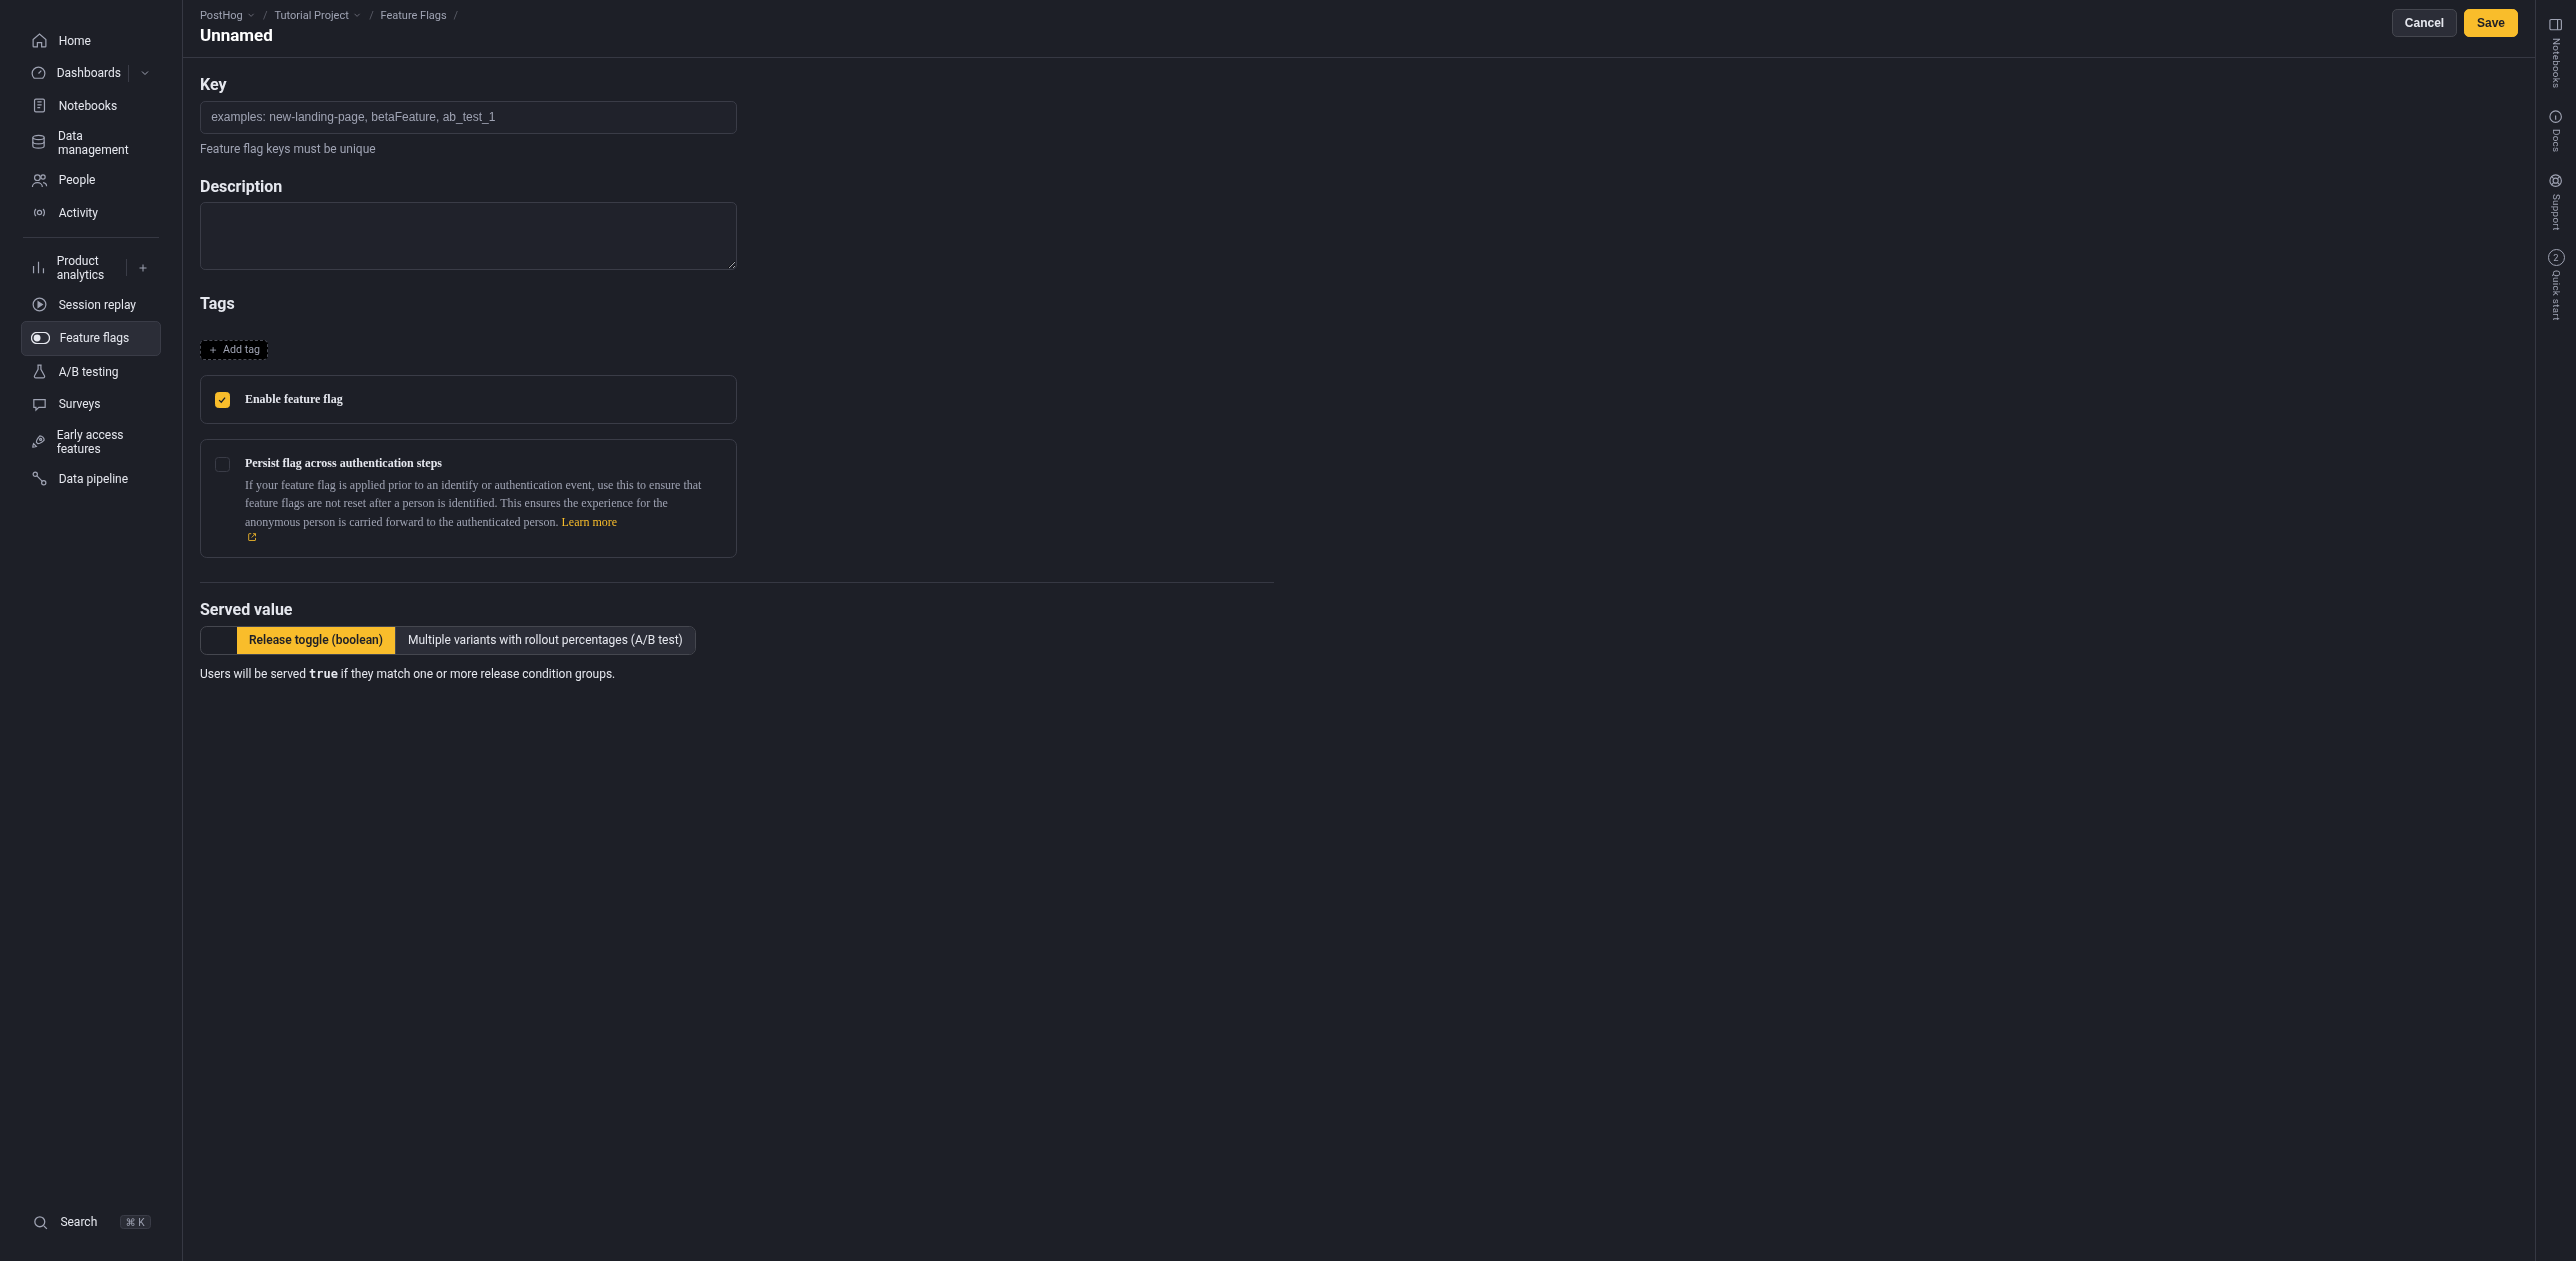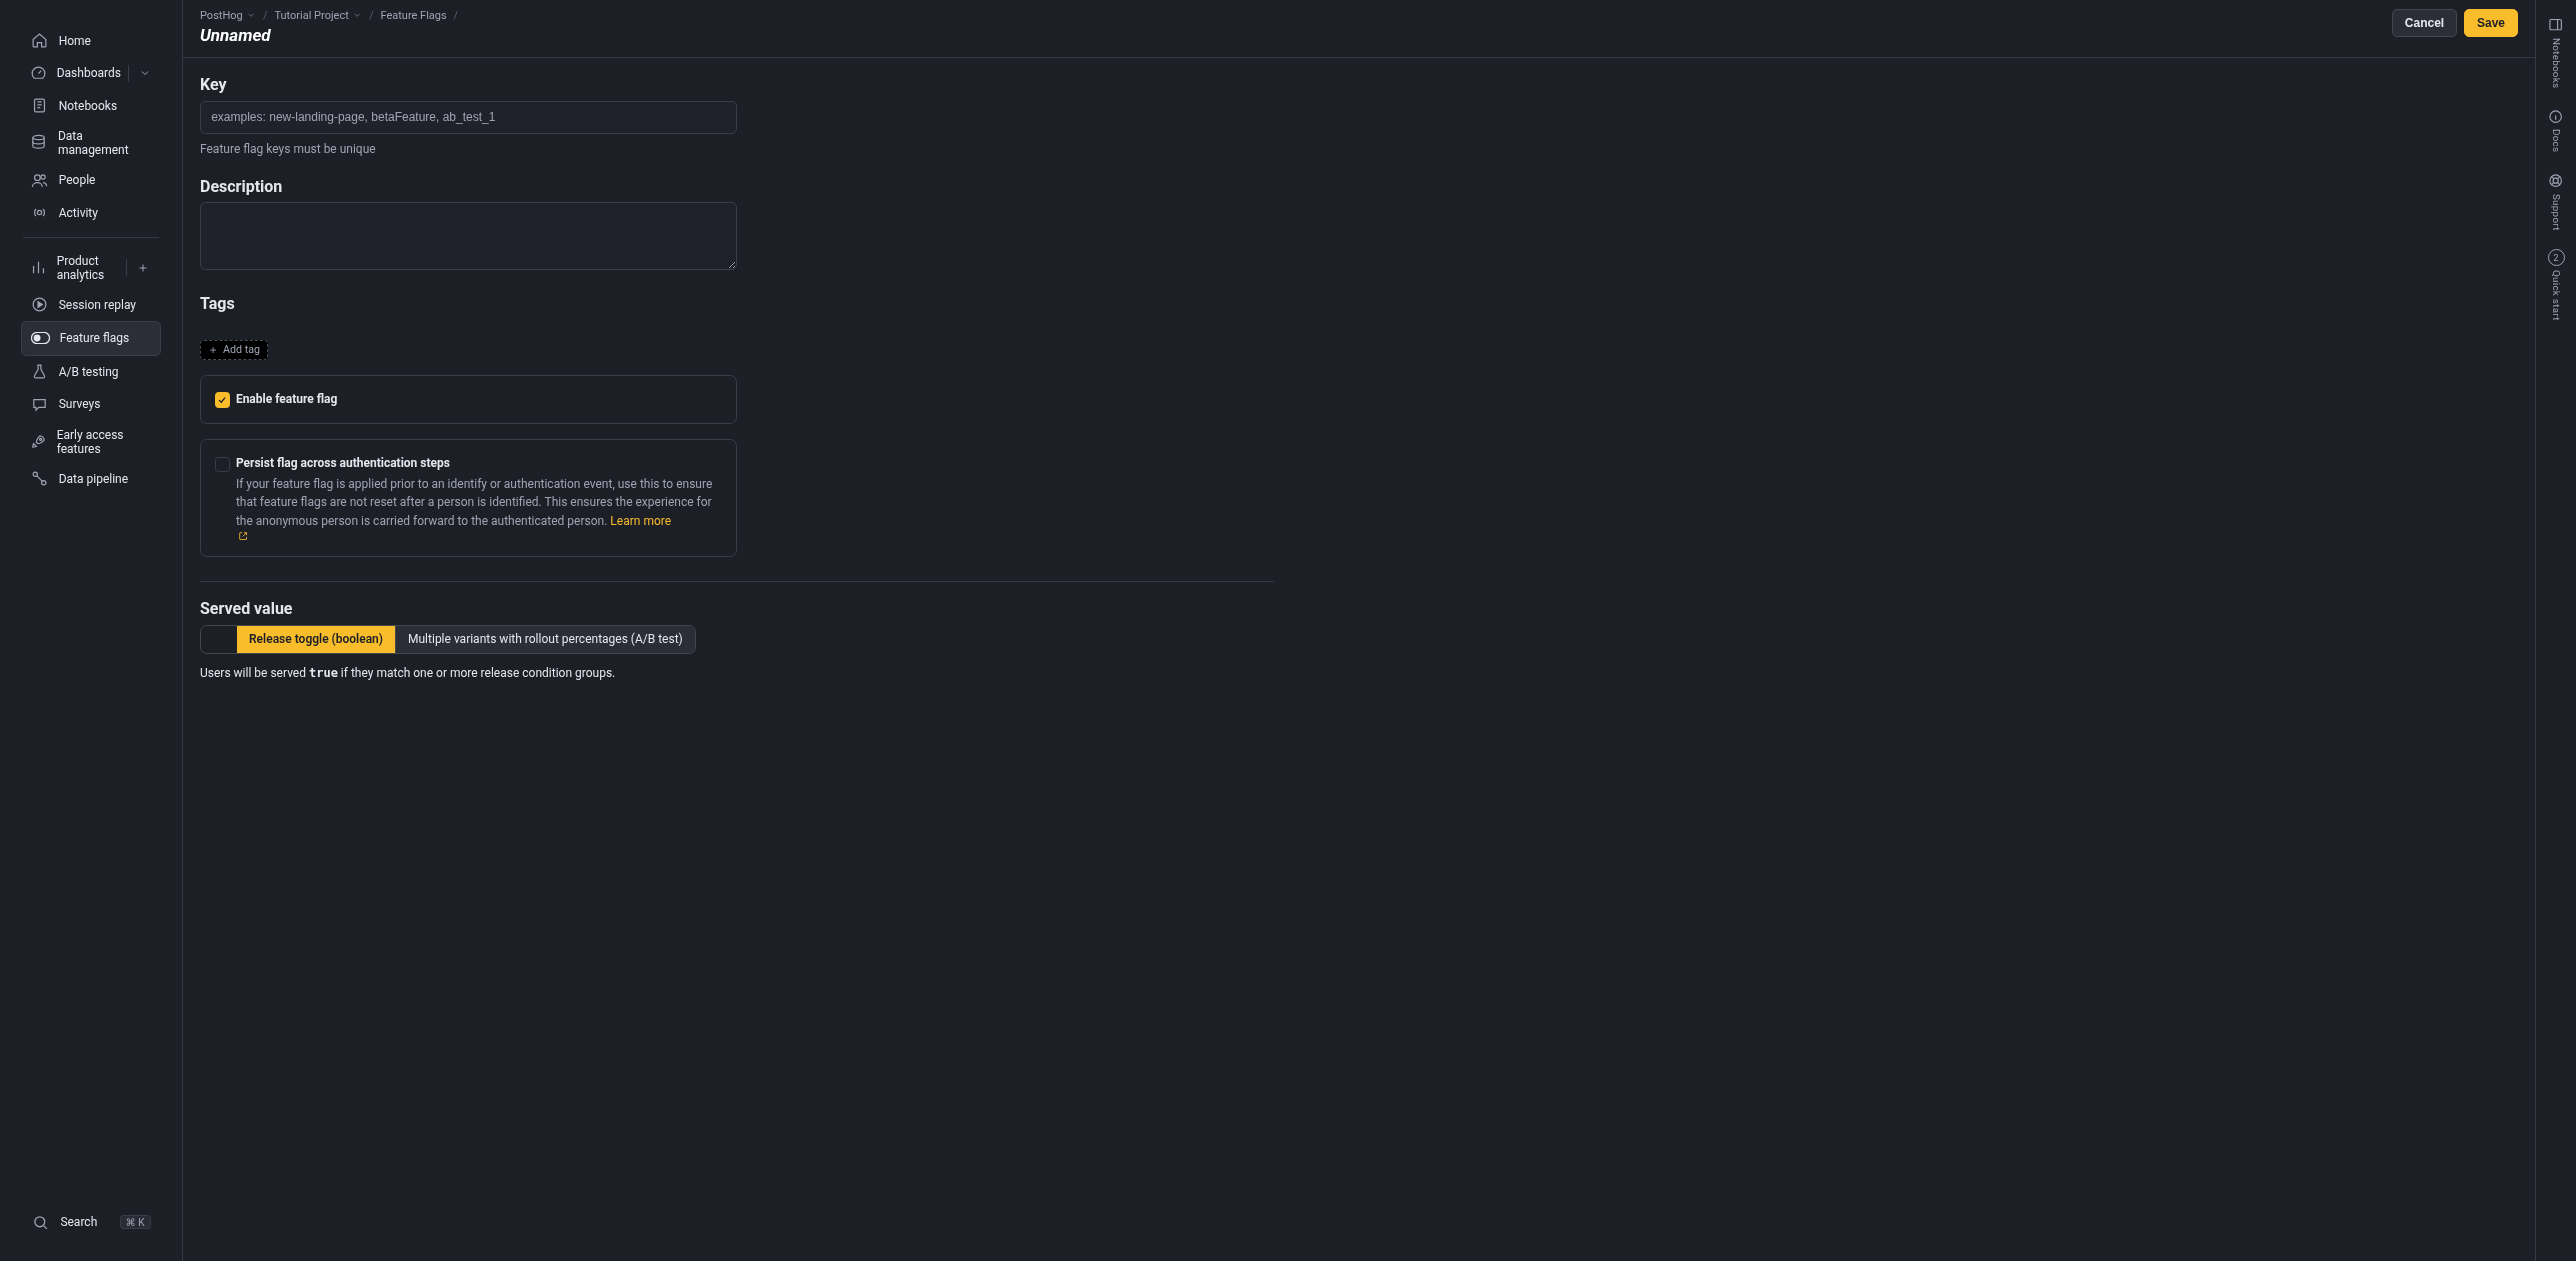--- a/index.html
+++ b/index.html
@@ -85,21 +85,21 @@
   .header{
     padding:8.5px 17px 12px 17px;
     display:flex;align-items:flex-start;
     border-bottom:0.9px solid var(--border);
   }
   .crumbs{display:flex;align-items:center;flex-wrap:wrap;font-size:11px;color:var(--muted);}
   .crumb{display:inline-flex;align-items:center;cursor:pointer;}
   .crumb span{color:var(--muted);}
   .crumb svg{margin-left:3.4px;}
   .crumb-sep{margin:0 6.8px;color:#5b5d68;}
-  .page-title{font-size:17px;font-weight:700;color:#fff;margin-top:3.4px;font-style:italic;}
+  .page-title{font-size:17px;font-weight:700;color:#fff;margin-top:3.4px;}
   .header-left{flex:1;}
   .header-actions{display:flex;gap:6.8px;align-items:flex-start;}
   .btn{
     background:var(--btn);
     border:0.9px solid var(--btn-border);
     color:var(--text);
     padding:6px 12px;
     border-radius:5.1px;
     font-size:12px;
     font-weight:600;
@@ -135,21 +135,21 @@
     margin-top:20px;
   }
 
   .card{
     width:537px;max-width:100%;
     border:0.9px solid var(--border-light);
     border-radius:6.8px;
     padding:15.3px 13.6px;
     margin-top:15.3px;
   }
-  .check-row{display:flex;align-items:flex-start;gap:6px;}
+  .check-row{display:flex;align-items:flex-start;gap:15px;font-family:Liberation Serif, serif;}
   .checkbox{
     width:15.3px;height:15.3px;border-radius:3.4px;
     border:0.9px solid var(--border-light);
     display:inline-flex;align-items:center;justify-content:center;
     flex-shrink:0;margin-top:0.9px;cursor:pointer;
   }
   .checkbox.checked{background:var(--accent);border-color:var(--accent);}
   .check-label{font-weight:700;}
   .check-sub{color:var(--muted);font-size:12px;line-height:1.55;margin-top:5.1px;}
   .link{color:var(--accent);text-decoration:none;cursor:pointer;}

